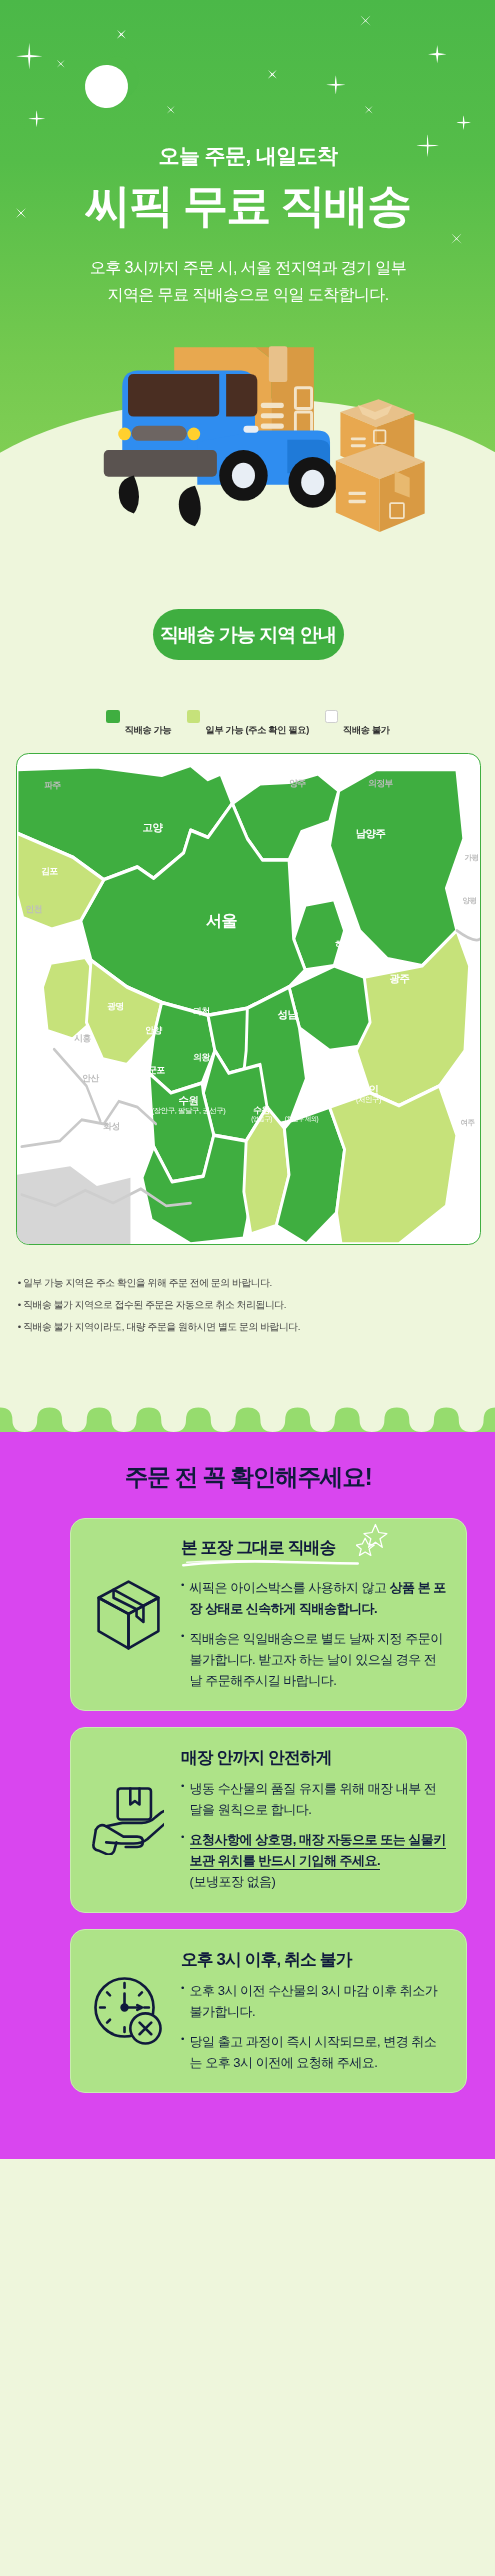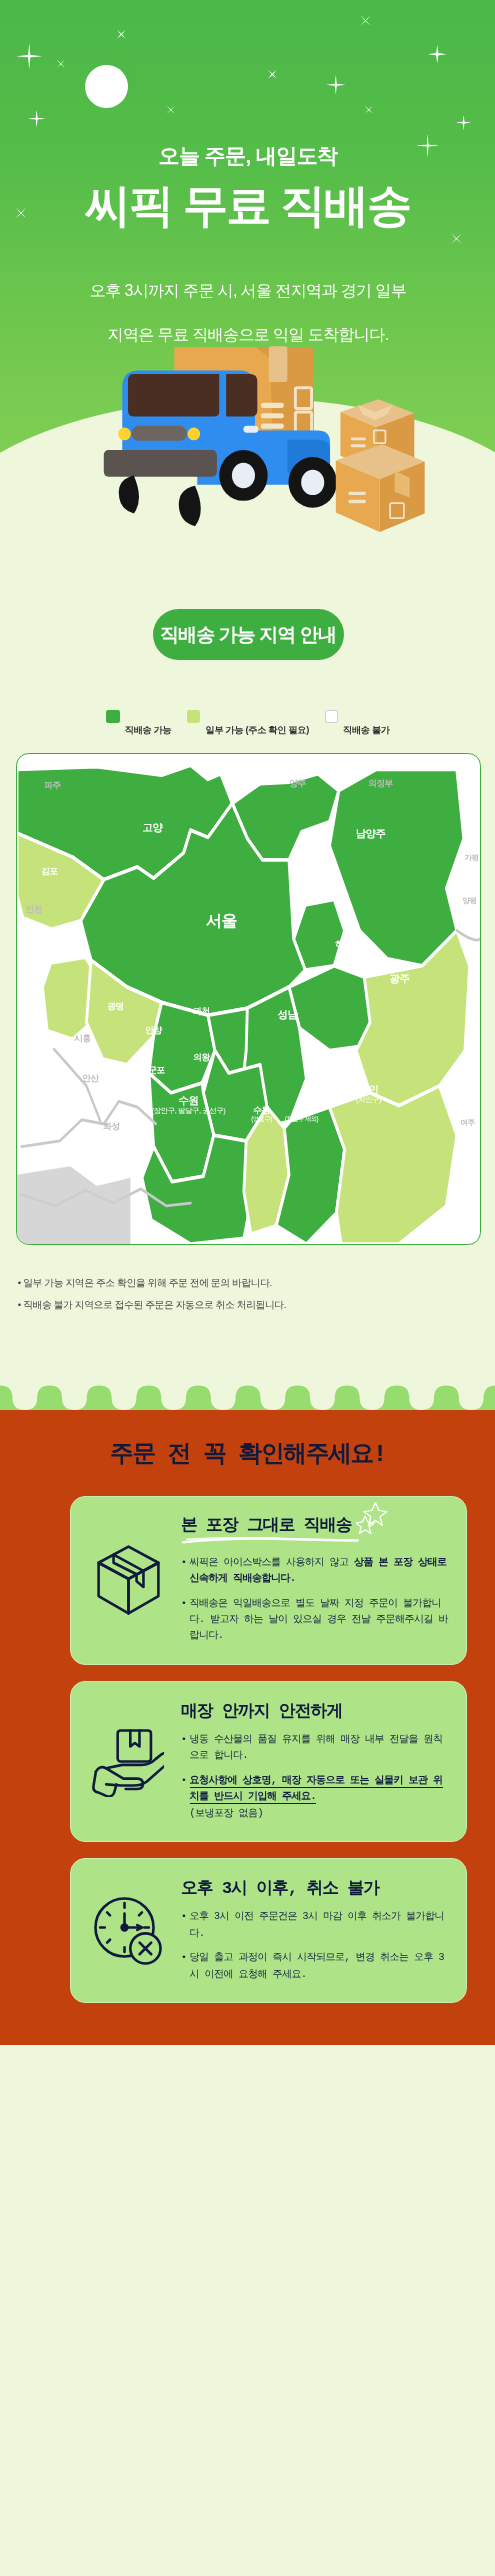--- a/index.html
+++ b/index.html
@@ -42,21 +42,21 @@
   .hero-kicker {
     font-size: 21px; font-weight: 700; color: #ffffff;
     letter-spacing: -0.6px; line-height: 1.2;
   }
   .hero-title {
     margin-top: 12.7px;
     font-size: 45px; font-weight: 900; color: #ffffff;
     letter-spacing: -1.7px; line-height: 1.12;
   }
   .hero-sub {
-    margin-top: 47px;
+    margin-top: 24px;
     font-size: 16px; font-weight: 500; color: #ffffff;
     letter-spacing: -0.6px; line-height: 1.68;
   }
 
   
   .truck-wrap { position: absolute; left: 53px; top: 338px; width: 404px; height: 208px; }
   .hill {
     position: absolute; left: -69px; bottom: -63px;
     width: 634px; height: 242px;
     background: #eef6dc; border-radius: 50% 50% 0 0 / 60% 60% 0 0;
@@ -121,23 +121,22 @@
     font-size: 9.8px; font-weight: 500; color: #444444;
     letter-spacing: -0.4px; line-height: 2.25;
     padding-left: 2.3px;
   }
 
   
   .wave { display: block; width: 496px; height: 36px; background: #eef6dc; }
 
   
   .check-section {
-    background: #c2410c;
-    padding: 31px 0 42px;
-    font-family: Liberation Mono, monospace;
+    background: #d946ef;
+    padding: 31px 0 66px;
   }
   .check-title {
     text-align: center;
     font-size: 23.6px; font-weight: 900; color: #101a3c;
     letter-spacing: -1.2px; line-height: 1.2;
     margin-bottom: 26.5px;
   }
   .cards { width: 437px; margin: 0 auto; display: flex; flex-direction: column; gap: 16px; }
   .card {
     position: relative;
@@ -154,21 +153,21 @@
   .card-head { position: relative; display: inline-block; margin-bottom: 10.4px; }
   .card-title {
     font-size: 16.7px; font-weight: 900; color: #101a3c;
     letter-spacing: -0.8px; line-height: 1.2;
   }
   .title-underline { display: block; margin-top: 1.2px; }
   .sparkle-deco { position: absolute; right: -28px; top: -15px; }
   .bullets { list-style: none; }
   .bullets li {
     position: relative; padding-left: 8.7px;
-    font-size: 10px; font-weight: 500; color: #12203f;
+    font-size: 13px; font-weight: 500; color: #12203f;
     letter-spacing: -0.5px; line-height: 1.62;
   }
   .bullets li + li { margin-top: 8.7px; }
   .bullets li::before {
     content: "•"; position: absolute; left: 0; top: 0;
     font-size: 9.8px; line-height: 1.62;
   }
   .bullets b { font-weight: 800; }
   .bullets u { text-decoration: none; border-bottom: 1.2px solid #12203f; padding-bottom: 0.6px; font-weight: 800; }
   .bullets .paren { display: block; font-weight: 500; }
@@ -194,21 +193,21 @@
     <span class="spark x" style="left:363px; top:104px; width:11.5px; height:11.5px;"></span>
     <span class="spark big" style="left:428px; top:45px;  width:18.5px; height:18.5px;"></span>
     <span class="spark big" style="left:416px; top:134px; width:23px; height:23px;"></span>
     <span class="spark big" style="left:456px; top:115px; width:15px; height:15px;"></span>
     <span class="spark x" style="left:449px; top:231px; width:15px; height:15px;"></span>
 
     <div class="hero-copy">
       <div class="hero-kicker">오늘 주문, 내일도착</div>
       <h1 class="hero-title">씨픽 무료 직배송</h1>
       <div class="hero-sub">오후 3시까지 주문 시, 서울 전지역과 경기 일부</div>
-      <div class="hero-sub" style="margin-top:17px">지역은 무료 직배송으로 익일 도착합니다.</div>
+      <div class="hero-sub" style="margin-top:0">지역은 무료 직배송으로 익일 도착합니다.</div>
     </div>
 
     <div class="hill"></div>
 
     <div class="truck-wrap">
       <svg viewBox="0 0 700 360" width="404" height="208" xmlns="http://www.w3.org/2000/svg">
 
         <path d="M210 16 H352 L378 36 V178 H210 Z" fill="#e8a84f"></path>
         <path d="M352 16 H452 L452 172 L378 178 V36 Z" fill="#d99a43"></path>
         <rect x="374" y="14" width="32" height="62" rx="4" fill="#e8c18a"></rect>
@@ -419,20 +418,21 @@
           </div>
           <div class="map-label sz-xs lbl-out" style="left: 451px; top: 369px;">
             <span class="nm">여주</span>
           </div>
         </div>
     </div>
 
     <div class="notes">
       <p class="note">• 일부 가능 지역은 주소 확인을 위해 주문 전에 문의 바랍니다.</p>
       <p class="note">• 직배송 불가 지역으로 접수된 주문은 자동으로 취소 처리됩니다.</p>
+      <p class="note">• 직배송 불가 지역이라도, 대량 주문을 원하시면 별도 문의 바랍니다.</p>
     </div>
   </section>
 
   <svg class="wave" viewBox="0 0 860 62" preserveAspectRatio="none" xmlns="http://www.w3.org/2000/svg">
     <path d="M0 20 q21.5 0 21.5 21 t21.5 21 t21.5-21 t21.5-21 t21.5 21 t21.5 21 t21.5-21 t21.5-21 t21.5 21 t21.5 21 t21.5-21 t21.5-21 t21.5 21 t21.5 21 t21.5-21 t21.5-21 t21.5 21 t21.5 21 t21.5-21 t21.5-21 t21.5 21 t21.5 21 t21.5-21 t21.5-21 t21.5 21 t21.5 21 t21.5-21 t21.5-21 t21.5 21 t21.5 21 t21.5-21 t21.5-21 t21.5 21 t21.5 21 t21.5-21 t21.5-21 t21.5 21 t21.5 21 t21.5-21 t21.5-21 V62 H0 Z" fill="#96dc6e"></path>
   </svg>
 
   <section class="check-section">
     <h2 class="check-title">주문 전 꼭 확인해주세요!</h2>
 
@@ -508,21 +508,21 @@
             <circle cx="92" cy="92" r="26" fill="#aee388"></circle>
             <path d="M82 82 L102 102 M102 82 L82 102"></path>
           </svg>
         </div>
         <div class="card-body">
           <div class="card-head">
             <div class="card-title">오후 3시 이후, 취소 불가</div>
           </div>
           <ul class="bullets">
             <li>
-              <span>오후 3시 이전 주문건은 3시 마감 이후 취소가 불가합니다.</span>
+              <span>오후 3시 이전 수산물의 3시 마감 이후 취소가 불가합니다.</span>
             </li>
             <li>
               <span>당일 출고 과정이 즉시 시작되므로, 변경 취소는 오후 3시 이전에 요청해 주세요.</span>
             </li>
           </ul>
         </div>
       </div>
 
     </div>
   </section>

